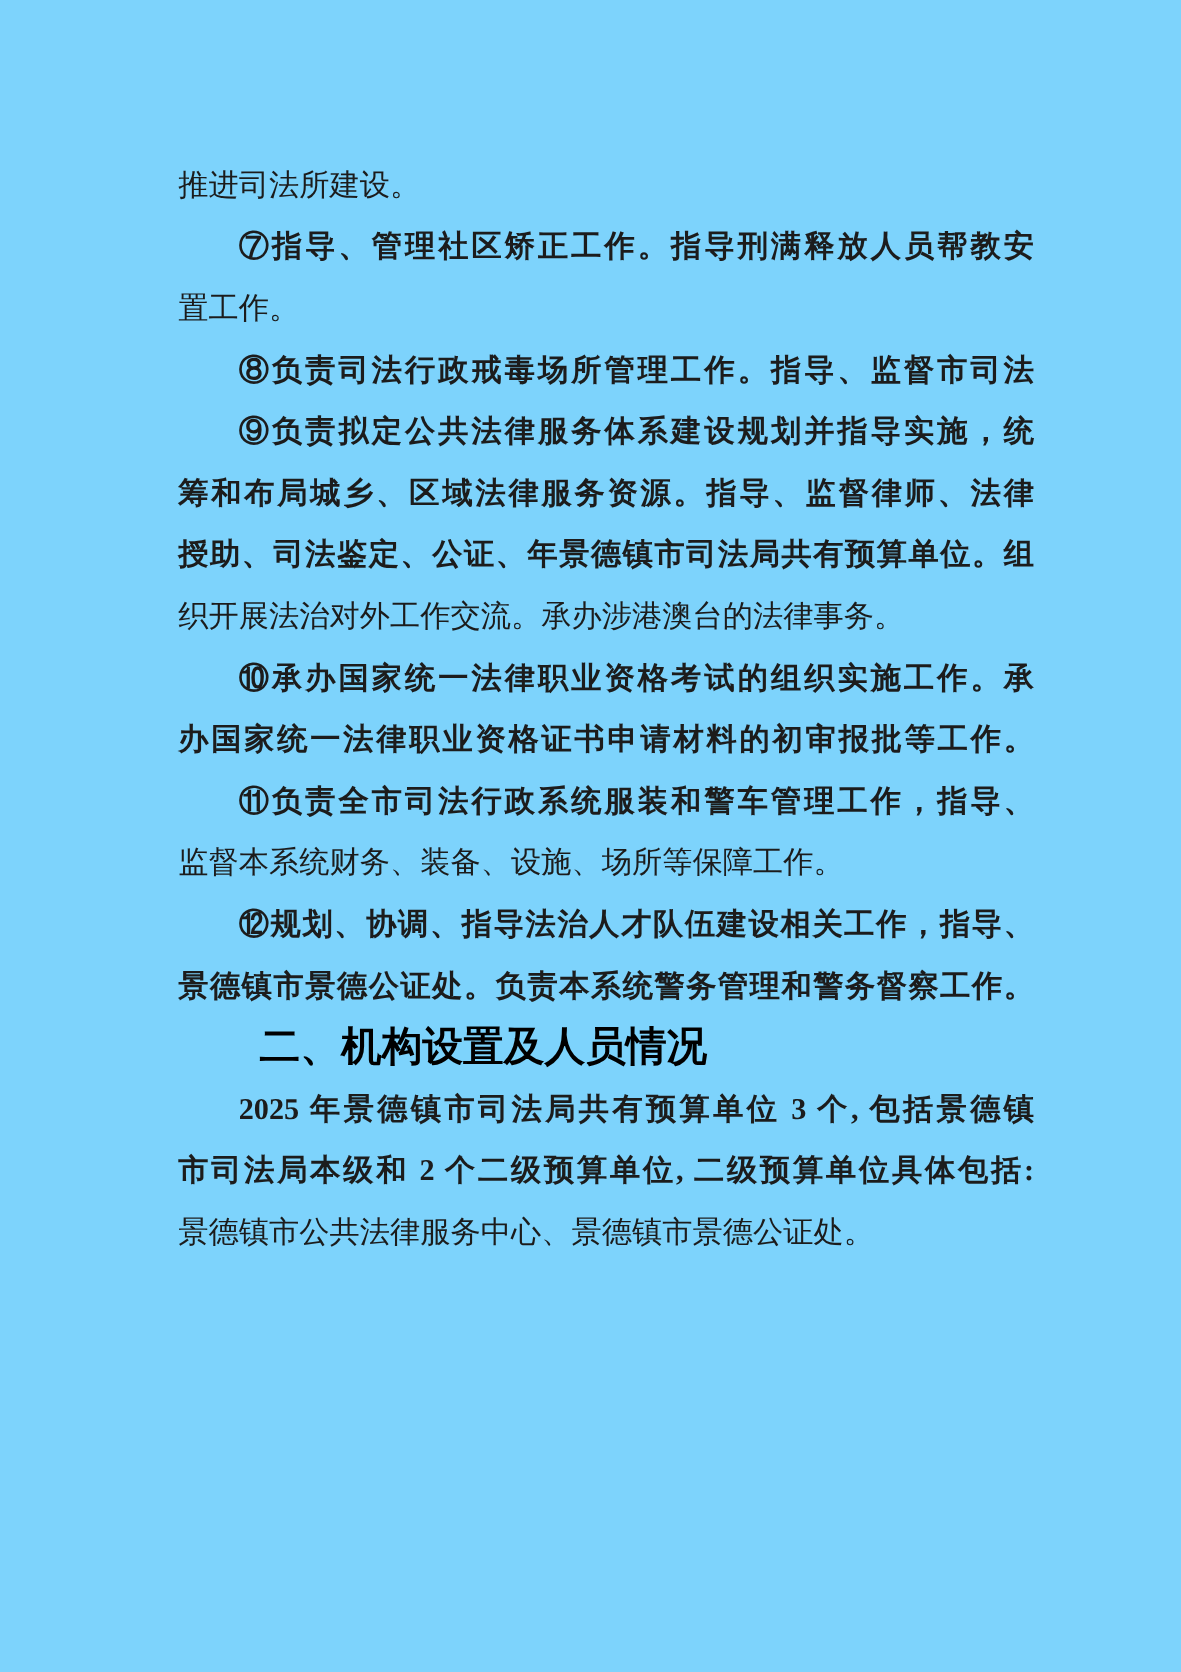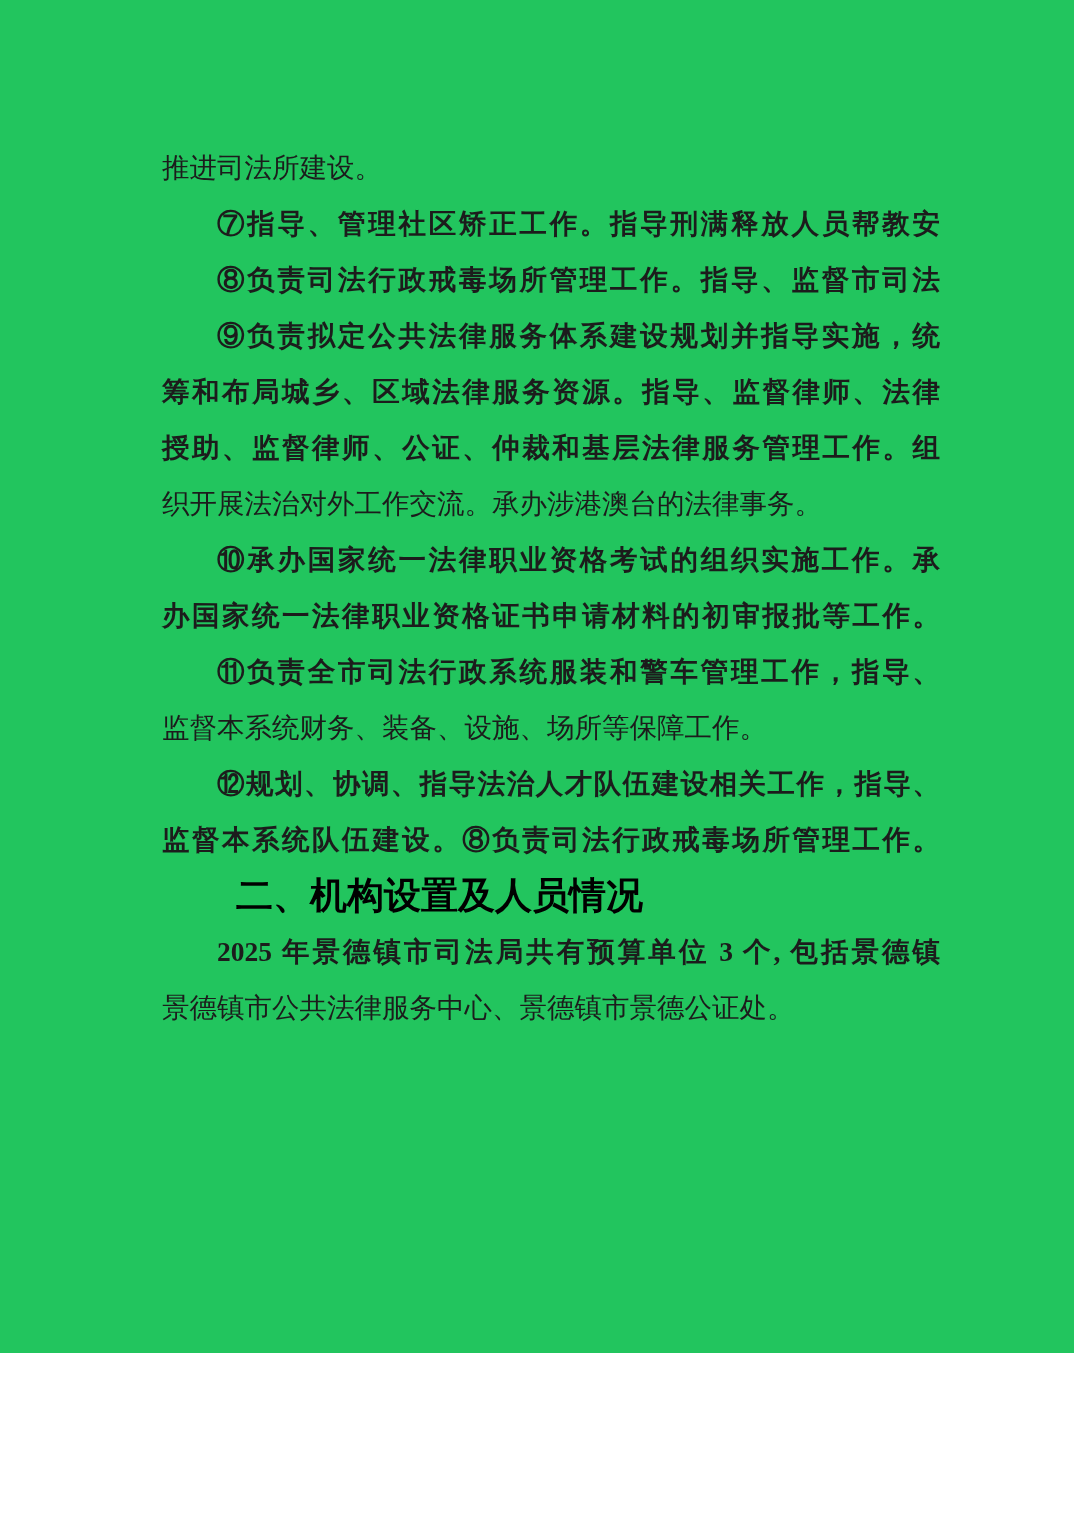--- a/index.html
+++ b/index.html
@@ -3,22 +3,22 @@
 <meta charset="utf-8">
 <style>
   html, body {
     margin: 0;
     padding: 0;
     background: #ffffff;
   }
   .page {
     position: relative;
     width: 1074px;
-    height: 1353px;
-    background: #22c55e;
+    height: 1520px;
+    background: #7dd3fc;
     overflow: hidden;
   }
   .content {
     position: absolute;
     left: 162px;
     top: 140px;
     width: 778px;
   }
   .line {
     height: 56px;
@@ -46,28 +46,30 @@
     color: #000000;
   }
 </style>
 </head>
 <body>
 
 <div class="page">
   <div class="content">
       <div class="line">推进司法所建设。</div>
       <div class="line justify indent">⑦指导、管理社区矫正工作。指导刑满释放人员帮教安</div>
+      <div class="line">置工作。</div>
       <div class="line justify indent">⑧负责司法行政戒毒场所管理工作。指导、监督市司法</div>
       <div class="line justify indent">⑨负责拟定公共法律服务体系建设规划并指导实施，统</div>
       <div class="line justify">筹和布局城乡、区域法律服务资源。指导、监督律师、法律</div>
-      <div class="line justify">授助、监督律师、公证、仲裁和基层法律服务管理工作。组</div>
+      <div class="line justify">授助、司法鉴定、公证、年景德镇市司法局共有预算单位。组</div>
       <div class="line">织开展法治对外工作交流。承办涉港澳台的法律事务。</div>
       <div class="line justify indent">⑩承办国家统一法律职业资格考试的组织实施工作。承</div>
       <div class="line justify">办国家统一法律职业资格证书申请材料的初审报批等工作。</div>
       <div class="line justify indent">⑪负责全市司法行政系统服装和警车管理工作，指导、</div>
       <div class="line">监督本系统财务、装备、设施、场所等保障工作。</div>
       <div class="line justify indent">⑫规划、协调、指导法治人才队伍建设相关工作，指导、</div>
-      <div class="line justify">监督本系统队伍建设。⑧负责司法行政戒毒场所管理工作。</div>
+      <div class="line justify">景德镇市景德公证处。负责本系统警务管理和警务督察工作。</div>
       <div class="line indent heading">二、机构设置及人员情况</div>
       <div class="line justify indent">2025 年景德镇市司法局共有预算单位 3 个, 包括景德镇</div>
+      <div class="line justify">市司法局本级和 2 个二级预算单位, 二级预算单位具体包括:</div>
       <div class="line">景德镇市公共法律服务中心、景德镇市景德公证处。</div>
     </div>
 </div>
 
 </body></html>

